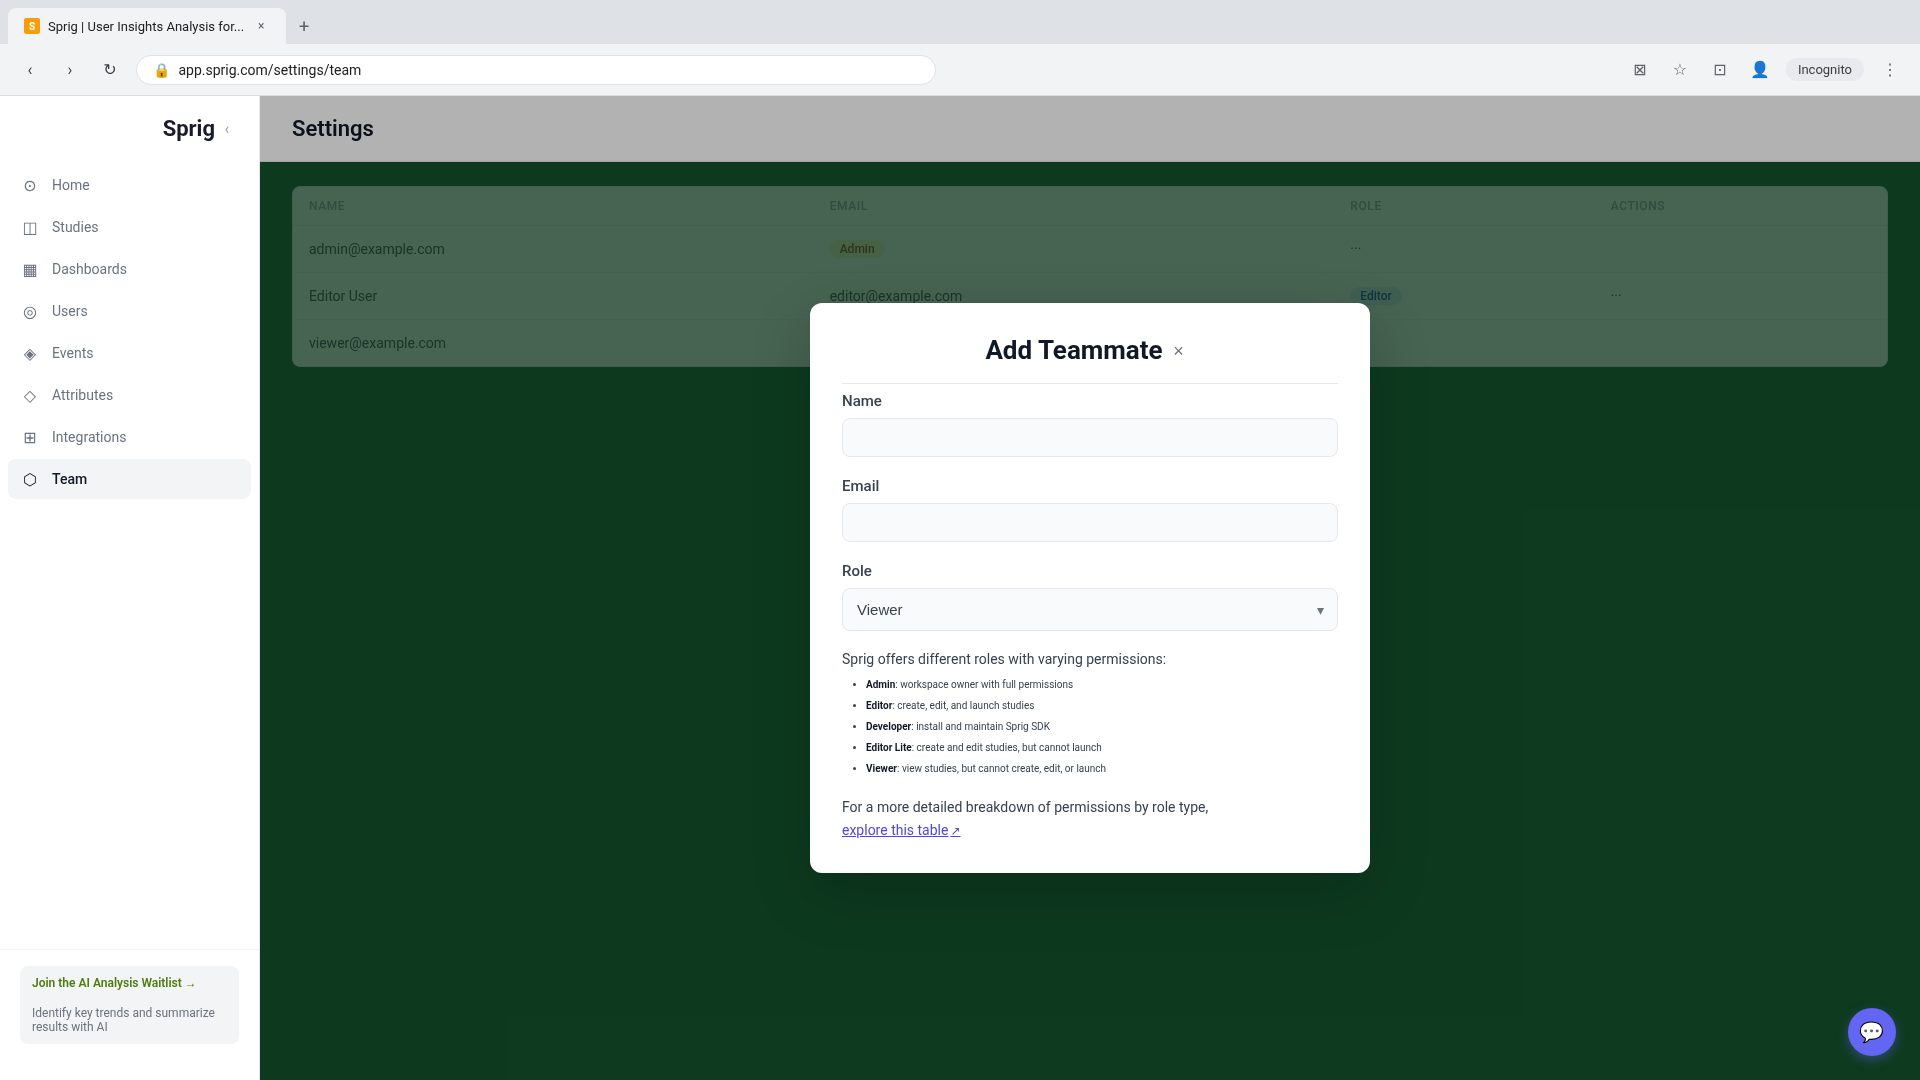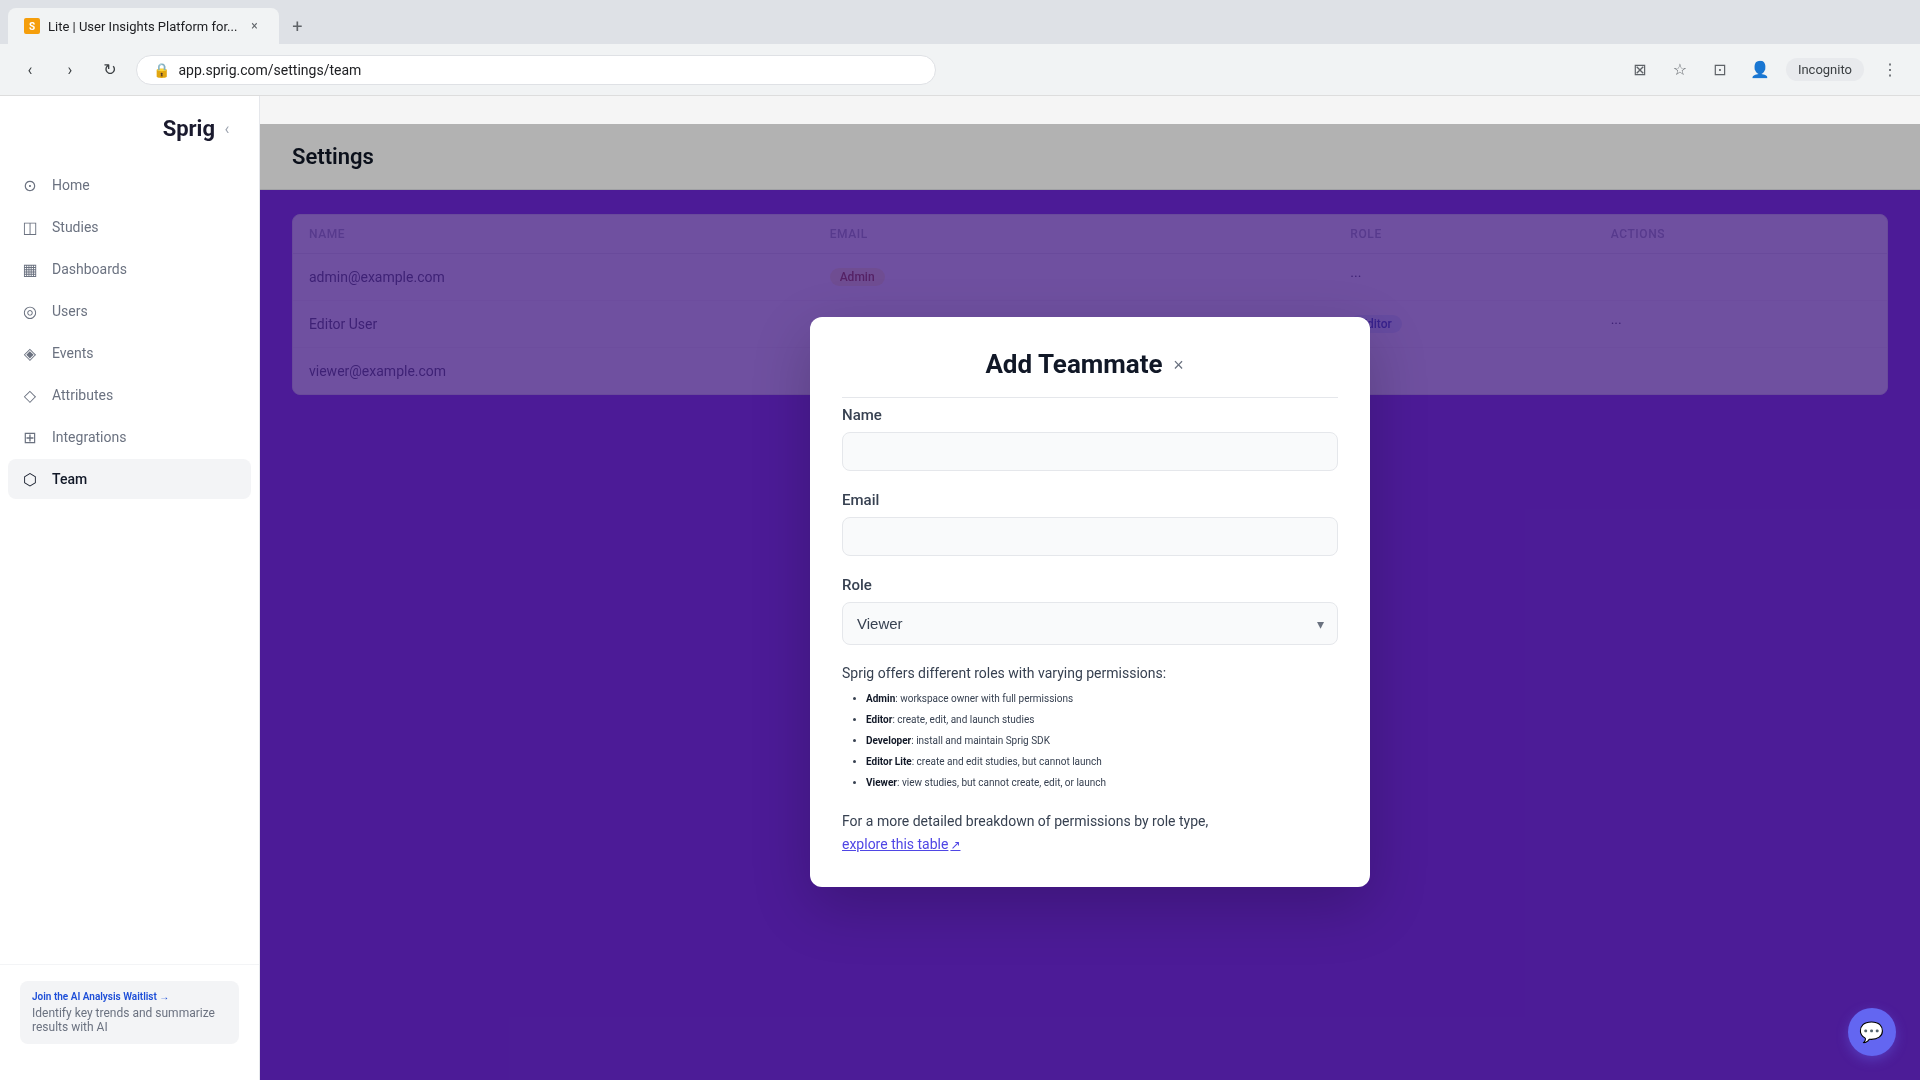--- a/index.html
+++ b/index.html
@@ -209,32 +209,31 @@
     .ai-badge {
       background: #f3f4f6;
       border-radius: 8px;
       padding: 10px 12px;
       font-size: 12px;
       color: #6b7280;
       cursor: pointer;
     }
     .ai-badge-title {
       font-weight: 600;
-      color: #1d4ed8;
-      font-size: 10px;
-      margin-bottom: 4px;
+      color: #4d7c0f;
+      font-size: 12px;
+      margin-bottom: 16px;
     }
 
     
     .main-content {
       flex: 1;
-      background: #6d28d9;
+      background: #14532d;
       position: relative;
       overflow: hidden;
-      margin-top: 28px;
     }
     .page-header {
       padding: 20px 32px;
       background: #fff;
       border-bottom: 1px solid #e5e7eb;
     }
     .page-title {
       font-size: 22px;
       font-weight: 600;
       color: #111827;
@@ -434,21 +433,21 @@
   </style>
 </head>
 <body>
 
 <div class="browser-chrome">
   <div class="tab-bar">
     <div class="tab-active">
       <div class="tab-favicon">
         <span>S</span>
       </div>
-      <span>Lite | User Insights Platform for...</span>
+      <span>Sprig | User Insights Analysis for...</span>
       <div class="tab-close">×</div>
     </div>
     <div class="tab-new">+</div>
   </div>
   <div class="address-bar">
     <div class="nav-btn">‹</div>
     <div class="nav-btn">›</div>
     <div class="nav-btn">↻</div>
     <div class="url-bar">
       <span class="url-lock">🔒</span>

